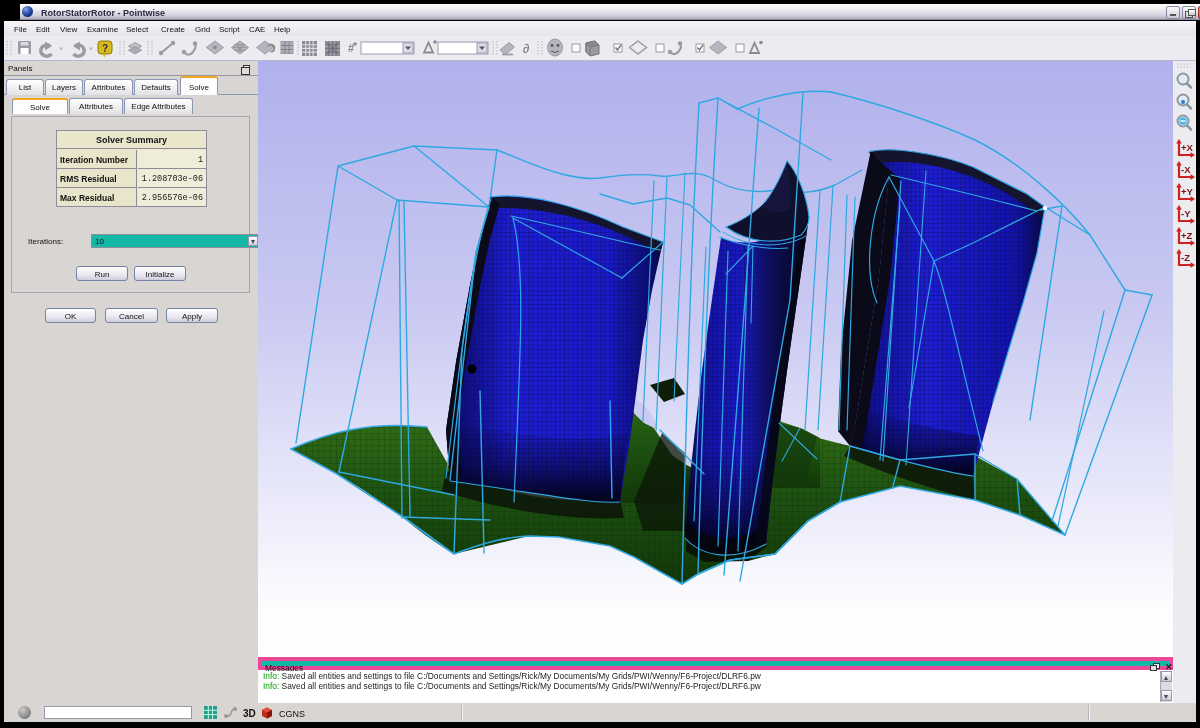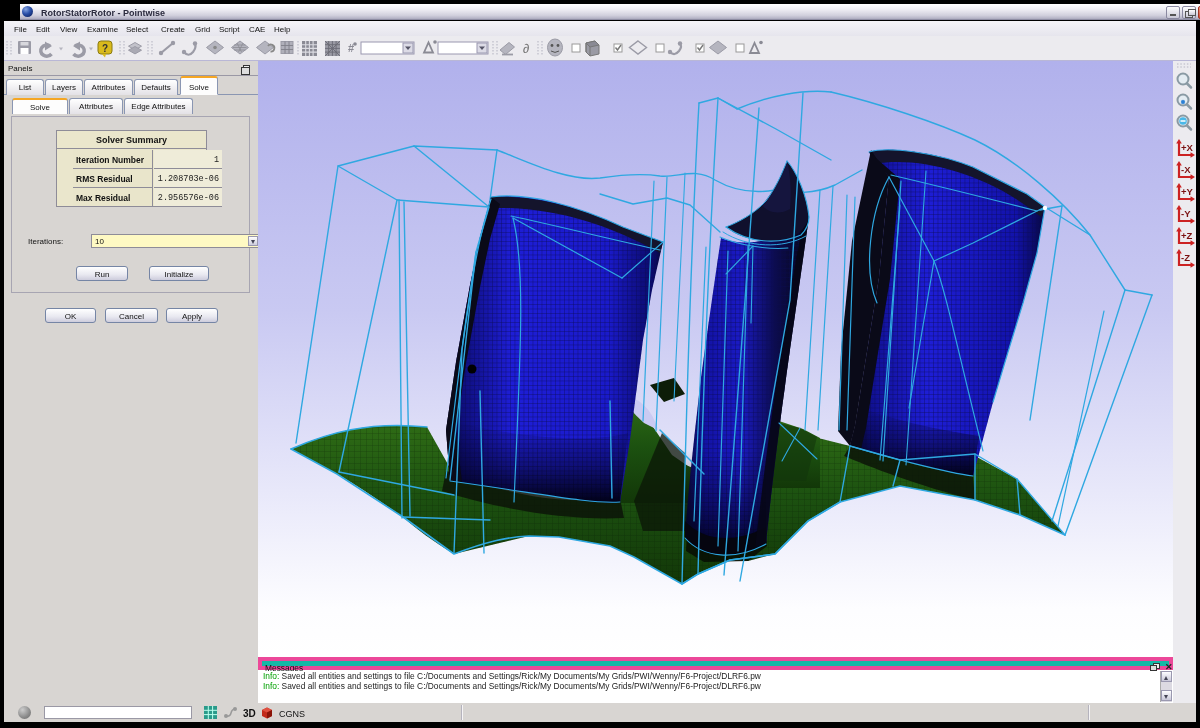--- a/index.html
+++ b/index.html
@@ -42,28 +42,28 @@
 #tabrow { position:absolute; left:0; top:17px; width:254px; height:17px; border-bottom:1px solid #8a96b2; }
 #tabrow .tab { top:1px; }
 #tabrow .tabsel { top:-2px; height:19px; border-bottom:1px solid #fdfdfd; padding-top:5px; }
 #innerrow { position:absolute; left:0; top:37px; width:254px; height:17px; }
 
 #groupbox { position:absolute; left:7px; top:55px; width:239px; height:177px; border:1px solid #a7a5b2; }
 
 #soltable { position:absolute; left:52px; top:69px; width:151px; height:77px; border:1px solid #8e8c98; background:#eae6cc; }
 #soltable .hdr { position:absolute; left:0; top:0; width:149px; height:18px; border-bottom:1px solid #8e8c98;
   font-size:9px; font-weight:bold; text-align:center; padding-top:4px; color:#111; }
-.trow { position:absolute; left:16px; width:149px; height:19px; }
+.trow { position:absolute; left:0; width:149px; height:19px; }
 .tlbl { position:absolute; left:0; top:0; width:80px; height:19px; border-right:1px solid #8e8c98; border-bottom:1px solid #8e8c98;
   font-size:8.5px; font-weight:bold; padding:5px 0 0 3px; color:#111; background:#e9e5cb; }
 .tval { position:absolute; left:81px; top:0; width:68px; height:19px; border-bottom:1px solid #8e8c98;
   font-family:"Liberation Mono", monospace; font-size:8.5px; text-align:right; padding:5px 3px 0 0; color:#222; background:#efecd9; }
 
 #iter-lbl { position:absolute; left:24px; top:176px; color:#111; }
-#iter-box { position:absolute; left:87px; top:173px; width:169px; height:14px; background:#fef9c3; border:1px solid #8e8c98; padding:2px 0 0 3px; color:#111; }
+#iter-box { position:absolute; left:87px; top:173px; width:169px; height:14px; background:#14b8a6; border:1px solid #8e8c98; padding:2px 0 0 3px; color:#111; }
 #iter-spin { position:absolute; right:1px; top:1px; width:10px; height:10px; border:1px solid #9a98b0; background:linear-gradient(#fff,#ccd); }
 #iter-spin:before { content:""; position:absolute; left:2px; top:3px; border:2.5px solid transparent; border-top:4px solid #445; }
 .btn { position:absolute; height:15px; border:1px solid #7585a5; border-radius:3px;
   background:linear-gradient(#ffffff,#e8e8f0 60%,#cdccdc); text-align:center; padding-top:3px; color:#111; }
 
 #viewport { position:absolute; left:258px; top:61px; width:915px; height:596px; }
 
 #rbar { position:absolute; left:1173px; top:61px; width:23px; height:642px; background:#ecebef; }
 #rbar svg { position:absolute; left:0; top:0; }
 
@@ -215,21 +215,21 @@
           <div class="tval">1.208703e-06</div>
         </div>
       <div class="trow" style="top:57px;">
           <div class="tlbl">Max Residual</div>
           <div class="tval">2.956576e-06</div>
         </div>
     </div>
     <div id="iter-lbl">Iterations:</div>
     <div id="iter-box">10<div id="iter-spin"></div></div>
     <div class="btn" style="left:72px; top:205px; width:52px;">Run</div>
-    <div class="btn" style="left:130px; top:205px; width:60px;margin-left:15px;">Initialize</div>
+    <div class="btn" style="left:130px; top:205px; width:52px;">Initialize</div>
     <div class="btn" style="left:41px; top:247px; width:51px;">OK</div>
     <div class="btn" style="left:101px; top:247px; width:53px;">Cancel</div>
     <div class="btn" style="left:162px; top:247px; width:52px;">Apply</div>
   </div>
   <div id="viewport"><svg width="915" height="596" viewBox="0 0 915 596" xmlns="http://www.w3.org/2000/svg">
 <defs>
 <linearGradient id="bg" x1="0" y1="0" x2="0" y2="1">
  <stop offset="0" stop-color="#b1b1ec"></stop>
             <stop offset="0.42" stop-color="#c9c9f2"></stop>
  <stop offset="0.72" stop-color="#e8e8fa"></stop>

